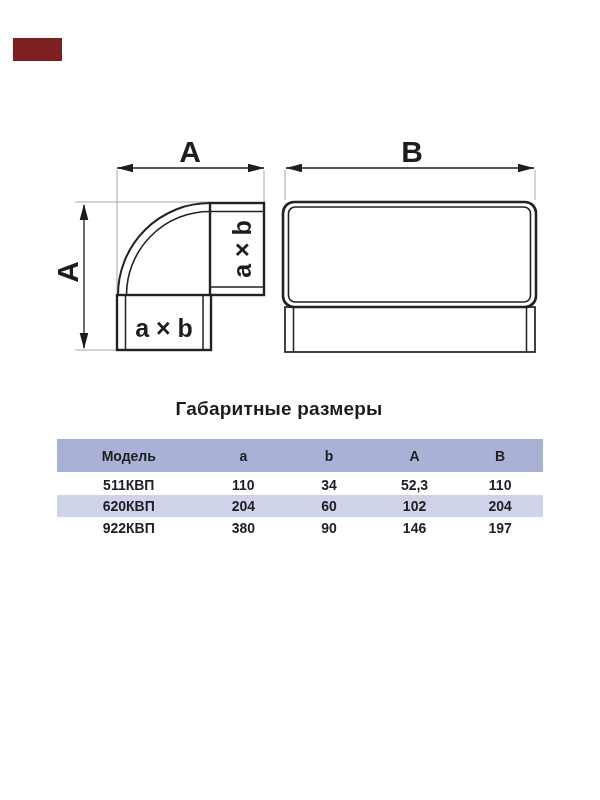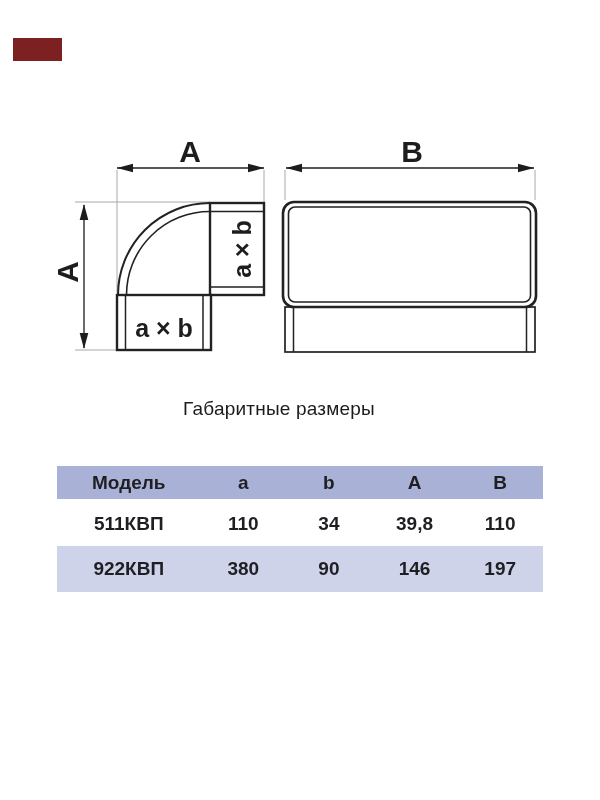--- a/index.html
+++ b/index.html
@@ -6,32 +6,32 @@
   #page{
     position:relative;width:600px;height:800px;background:#ffffff;overflow:hidden;
     font-family:"Liberation Sans",sans-serif;color:#1f1f23;
   }
   #brand-logo{position:absolute;left:13px;top:38px;width:49px;height:23px;}
   #drawings{position:absolute;left:0;top:120px;width:600px;height:270px;}
   .dim-label{font-family:"Liberation Sans",sans-serif;font-weight:700;font-size:30px;fill:#1d1d1d;}
   .socket-label{font-family:"Liberation Sans",sans-serif;font-weight:700;font-size:25px;fill:#1d1d1d;}
   #section-title{
     position:absolute;left:0;top:398px;width:558px;text-align:center;
-    font-size:19px;font-weight:400;color:#1b1b1b;letter-spacing:0.2px;
+    font-size:19px;font-weight:700;color:#1b1b1b;letter-spacing:0.2px;
   }
   #dimensions-table{
-    position:absolute;left:57px;top:466px;width:486px;
+    position:absolute;left:57px;top:439px;width:486px;
     border-collapse:collapse;table-layout:fixed;
-    font-size:19px;font-weight:700;color:#1f1f23;
+    font-size:14px;font-weight:700;color:#1f1f23;
   }
   #dimensions-table col.c-model{width:29.5%;}
   #dimensions-table col.c-num{width:17.6%;}
   #dimensions-table thead tr{background:#a9b2d6;height:34px;}
   #dimensions-table thead th{border-bottom:2px solid #ffffff;font-weight:700;}
-  #dimensions-table tbody tr{height:46px;background:#ffffff;}
+  #dimensions-table tbody tr{height:22px;background:#ffffff;}
   #dimensions-table tbody tr:nth-child(even){background:#ced3e9;}
   #dimensions-table th,#dimensions-table td{text-align:center;vertical-align:middle;padding:0;}
 </style>
 </head>
 <body>
 
 <div id="page">
 
   <svg id="brand-logo" viewBox="0 0 49 23">
     <rect x="0" y="0" width="49" height="23" fill="#7d2022"></rect>
@@ -111,22 +111,29 @@
         <th>b</th>
         <th>A</th>
         <th>B</th>
       </tr>
     </thead>
     <tbody>
       <tr>
         <td>511КВП</td>
         <td>110</td>
         <td>34</td>
-        <td>39,8</td>
+        <td>52,3</td>
         <td>110</td>
+      </tr>
+      <tr>
+        <td>620КВП</td>
+        <td>204</td>
+        <td>60</td>
+        <td>102</td>
+        <td>204</td>
       </tr>
       <tr>
         <td>922КВП</td>
         <td>380</td>
         <td>90</td>
         <td>146</td>
         <td>197</td>
       </tr>
     </tbody>
   </table>

